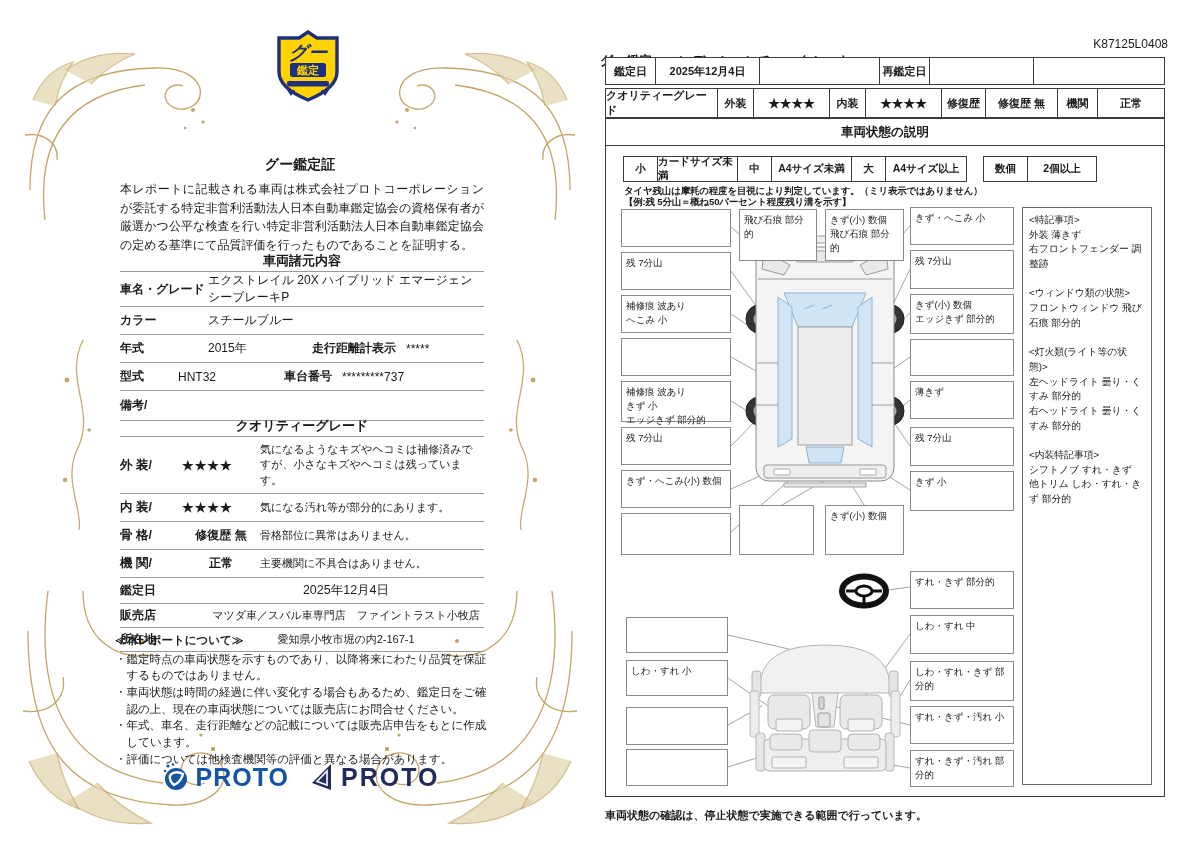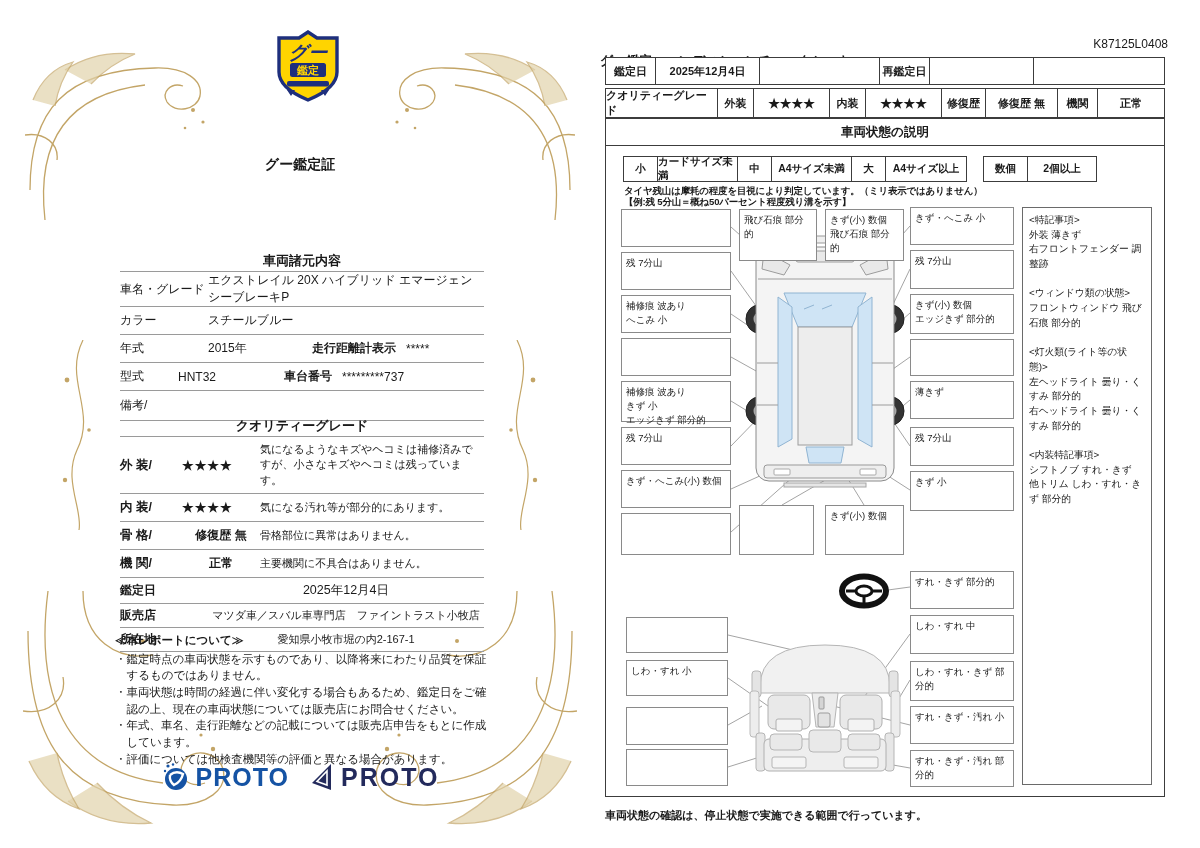--- a/index.html
+++ b/index.html
@@ -15,21 +15,21 @@
   
   .flourish{position:absolute;pointer-events:none;}
   #lp-title{left:0;top:88px;width:530px;text-align:center;
     font-family:"DejaVu Serif",serif;font-style:italic;font-weight:bold;
     font-size:36px;color:#ab8c4b;letter-spacing:1px;}
   #lp-subtitle{left:0;top:136px;width:530px;text-align:center;font-size:14px;font-weight:bold;}
   #lp-intro{left:85px;top:160px;width:364px;font-size:12px;line-height:1.55;text-align:justify;}
   .lp-heading{width:364px;left:85px;text-align:center;font-size:13px;font-weight:bold;}
   .lp-table{left:85px;width:364px;border-top:1px solid #9a9a9a;}
   .lp-row{display:flex;align-items:center;border-bottom:1px solid #9a9a9a;font-size:12px;min-height:27px;}
-  .lp-row .lbl{font-weight:normal;width:88px;flex:none;}
+  .lp-row .lbl{font-weight:bold;width:88px;flex:none;}
   .lp-row .lbl2{font-weight:bold;flex:none;margin-left:14px;margin-right:10px;}
   .grade-row{display:flex;border-bottom:1px solid #9a9a9a;font-size:11px;padding:5px 0;align-items:center;}
   .grade-row .glbl{font-weight:bold;font-size:12.5px;width:62px;flex:none;}
   .grade-row .gval{width:78px;flex:none;font-weight:bold;font-size:12px;text-align:center;}
   .grade-row .gval.stars{font-size:13px;letter-spacing:1px;text-align:left;}
   .grade-row .gdesc{flex:1;line-height:1.4;}
   .info-row{display:flex;align-items:center;border-bottom:1px solid #9a9a9a;font-size:12px;min-height:23px;}
   .info-row .lbl{font-weight:bold;width:88px;flex:none;}
   .info-row .ival{flex:1;text-align:center;}
   #lp-about{left:80px;top:612px;width:380px;font-size:11.5px;line-height:1.45;}
@@ -145,20 +145,21 @@
   <svg class="abs" style="left:240px;top:10px" width="66" height="74" viewBox="0 0 66 74">
     <path d="M4,8 L24,8 L33,2 L42,8 L62,8 L62,42 Q62,58 33,70 Q4,58 4,42 Z" fill="#ffd400" stroke="#1e2f7d" stroke-width="3.4"></path>
     <text x="33" y="29" text-anchor="middle" font-size="19" font-weight="bold" font-style="italic" fill="#1e2f7d" font-family="'Liberation Sans',sans-serif">グー</text>
     <rect x="15" y="33" width="36" height="14" rx="2.5" fill="#1e2f7d"></rect>
     <text x="33" y="44" text-anchor="middle" font-size="11" font-weight="bold" fill="#ffd400" font-family="'Liberation Sans',sans-serif">鑑定</text>
     <rect x="12" y="51" width="42" height="5.5" rx="2" fill="#1e2f7d"></rect>
     <path d="M12,60 L20,60 L16,66 Z M54,60 L46,60 L50,66 Z" fill="#1e2f7d"></path>
   </svg>
 
   <div id="lp-subtitle" class="abs">グー鑑定証</div>
+  <div id="lp-intro" class="abs">本レポートに記載される車両は株式会社プロトコーポレーションが委託する特定非営利活動法人日本自動車鑑定協会の資格保有者が厳選かつ公平な検査を行い特定非営利活動法人日本自動車鑑定協会の定める基準にて品質評価を行ったものであることを証明する。</div>
 
   <div class="abs lp-heading" style="top:232px">車両諸元内容</div>
 
   <div class="abs lp-table" style="top:251px">
     <div class="lp-row" style="min-height:30px">
       <span class="lbl">車名・グレード</span>
       <span>エクストレイル 20X ハイブリッド エマージェンシーブレーキP</span>
     </div>
     <div class="lp-row">
       <span class="lbl">カラー</span>

